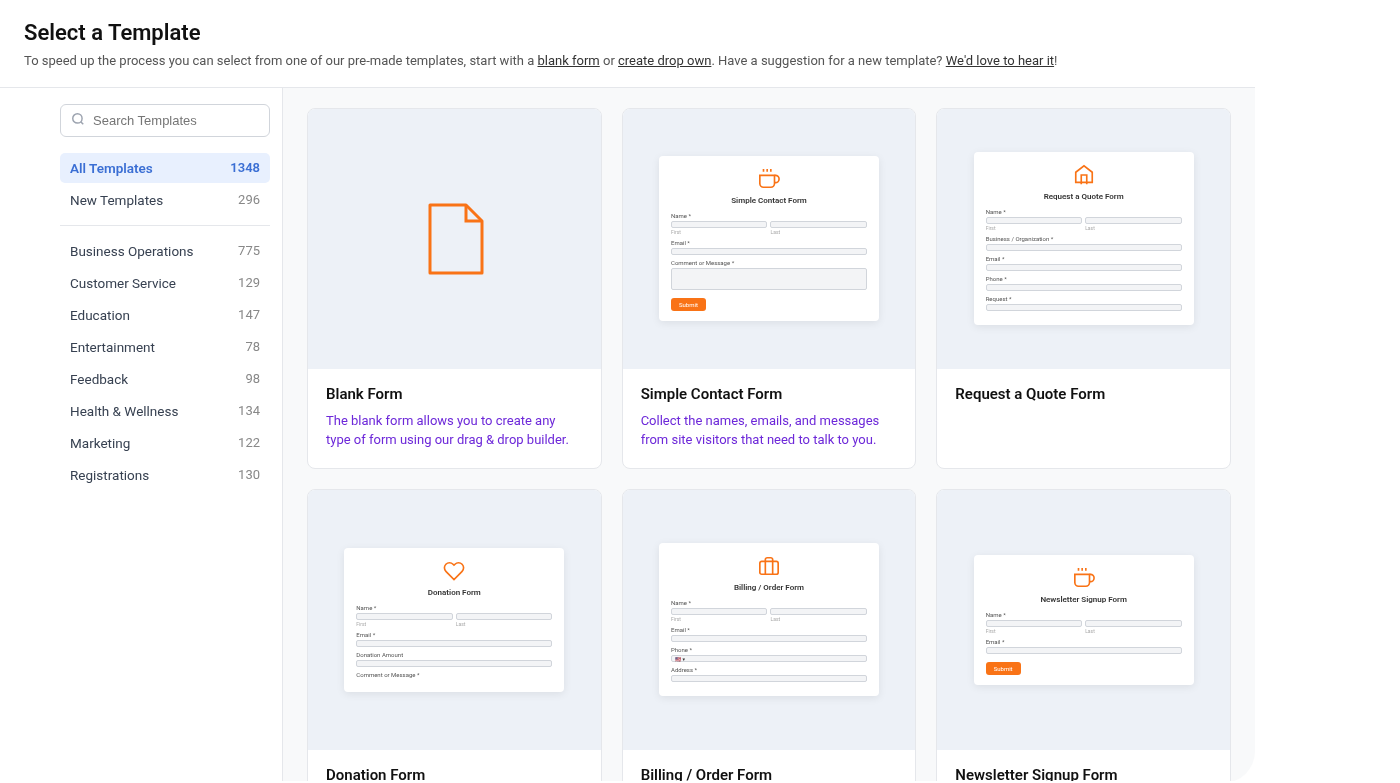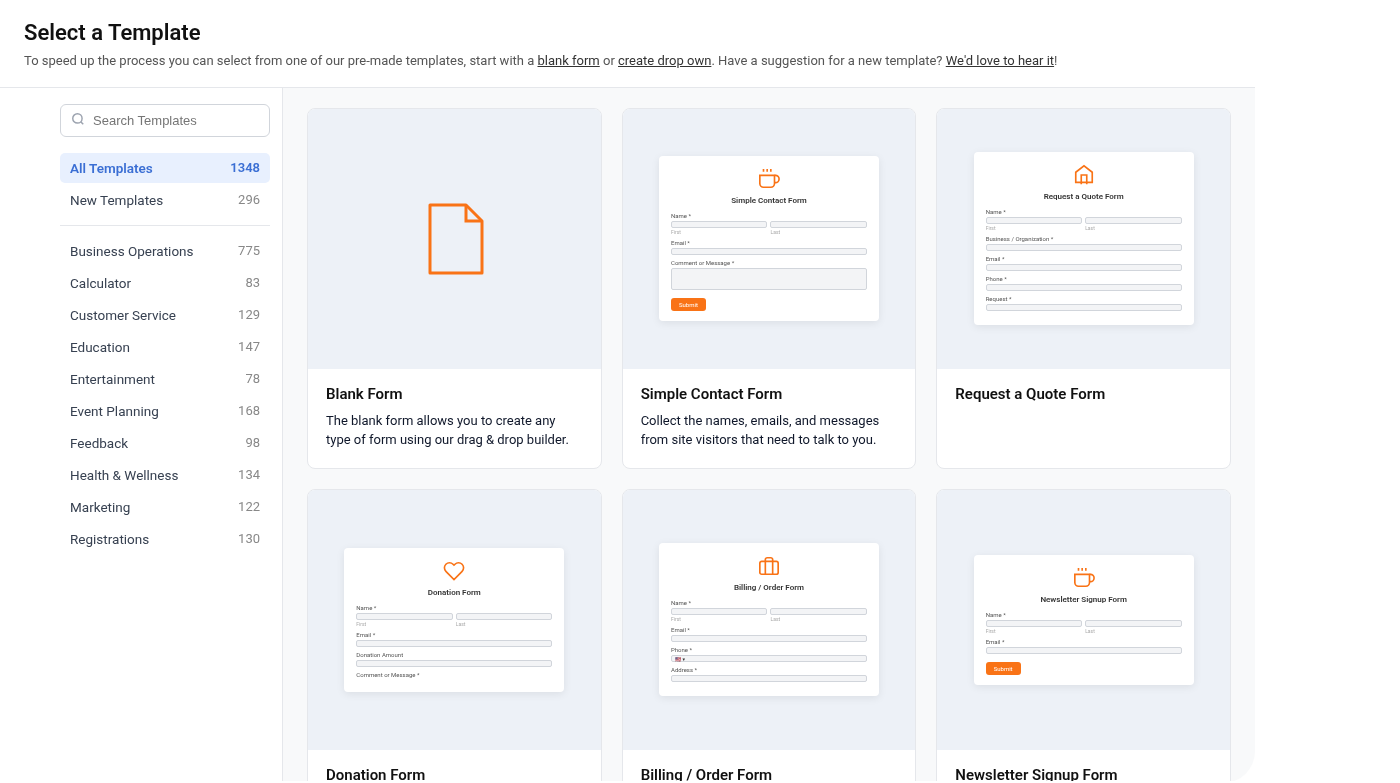--- a/index.html
+++ b/index.html
@@ -136,21 +136,21 @@
       padding: 16px 18px 18px;
     }
     .card-title {
       font-size: 15px;
       font-weight: 600;
       color: #111;
       margin-bottom: 8px;
     }
     .card-desc {
       font-size: 13px;
-      color: #0f172a;
+      color: #6d28d9;
       line-height: 1.5;
     }
   </style>
 </head>
 <body>
 
 <div class="page-wrapper">
 
   <div class="header">
     <h1>Select a Template</h1>
@@ -182,38 +182,30 @@
       </div>
 
       <hr class="nav-divider">
 
       <div id="categories-list">
           <div class="nav-item">
             <span>Business Operations</span>
             <span class="count">775</span>
           </div>
           <div class="nav-item">
-            <span>Calculator</span>
-            <span class="count">83</span>
-          </div>
-          <div class="nav-item">
             <span>Customer Service</span>
             <span class="count">129</span>
           </div>
           <div class="nav-item">
             <span>Education</span>
             <span class="count">147</span>
           </div>
           <div class="nav-item">
             <span>Entertainment</span>
             <span class="count">78</span>
-          </div>
-          <div class="nav-item">
-            <span>Event Planning</span>
-            <span class="count">168</span>
           </div>
           <div class="nav-item">
             <span>Feedback</span>
             <span class="count">98</span>
           </div>
           <div class="nav-item">
             <span>Health &amp; Wellness</span>
             <span class="count">134</span>
           </div>
           <div class="nav-item">

